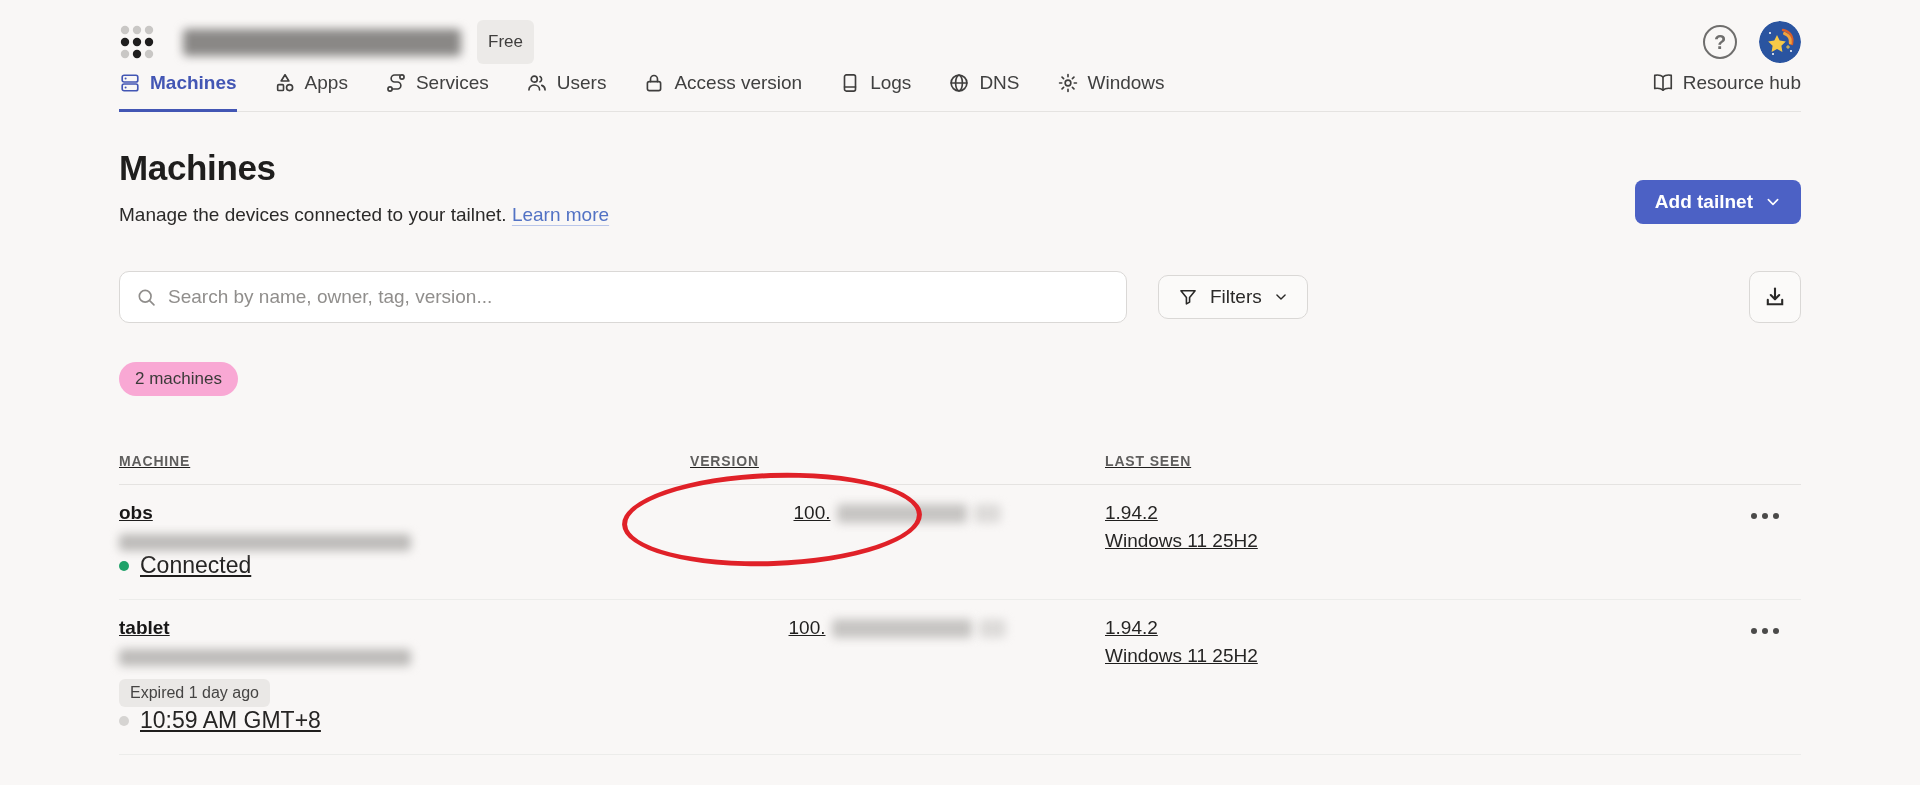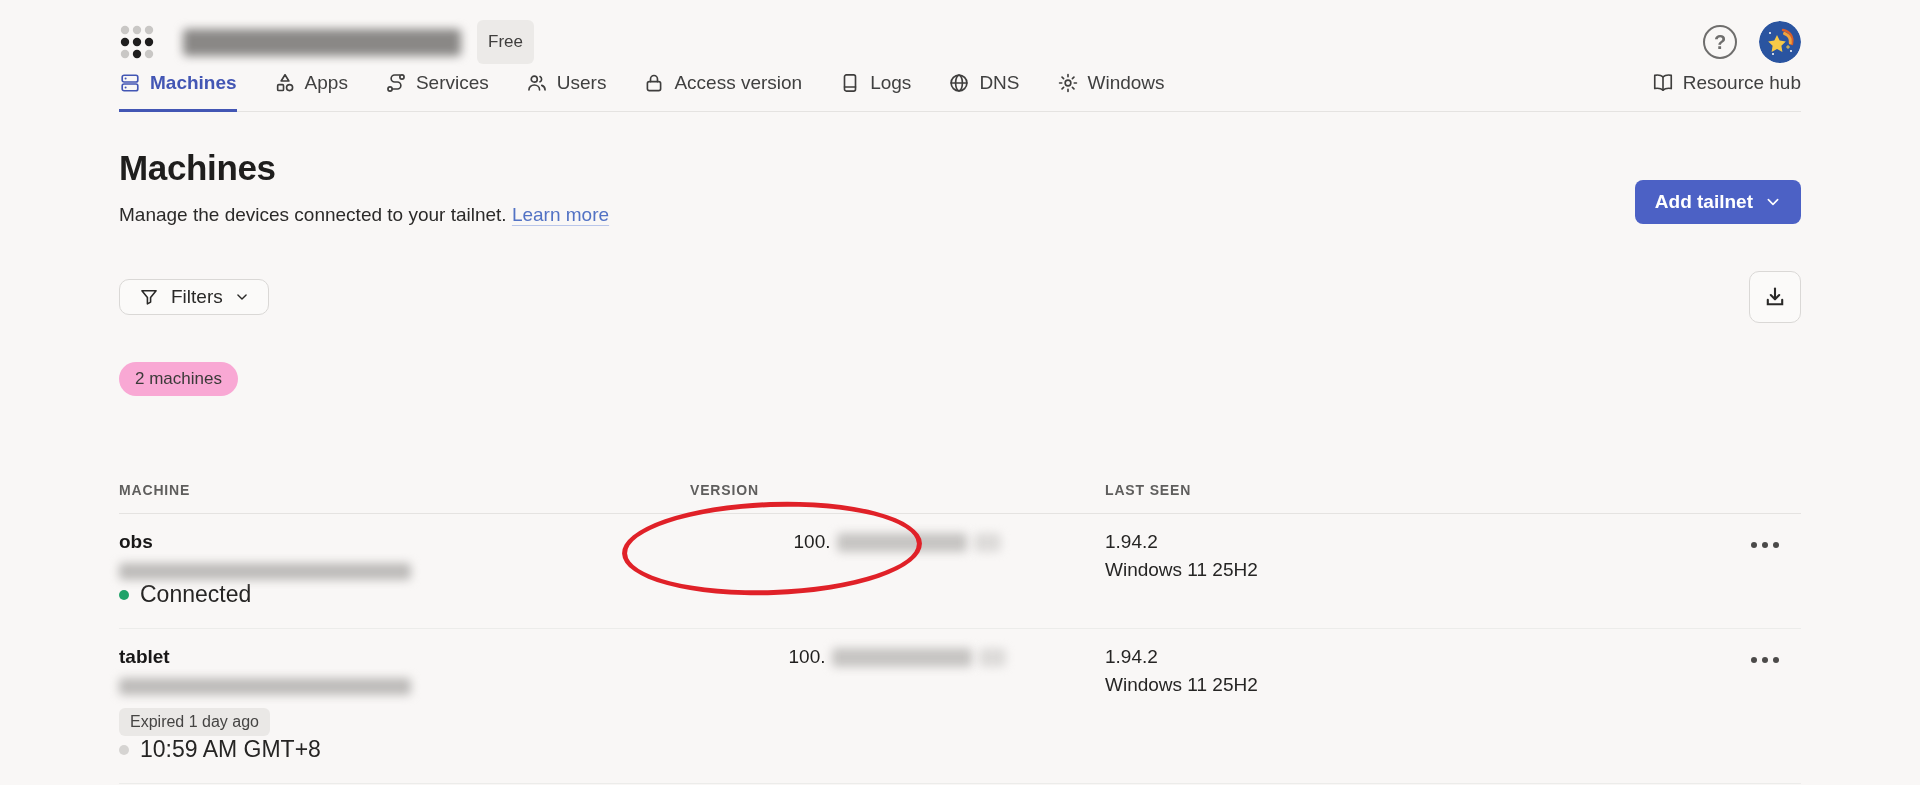--- a/index.html
+++ b/index.html
@@ -63,35 +63,35 @@
   .add-device-btn svg{stroke:#fff;}
 
   
   .toolbar{margin-top:45px;display:flex;align-items:center;gap:31px;}
   .search-box{flex:0 0 1008px;height:52px;background:#fff;border:1px solid #dad8d6;
     border-radius:10px;display:flex;align-items:center;padding:0 16px;gap:11px;}
   .search-box svg{stroke:#8f8d8b;}
   .search-input{flex:1;border:none;outline:none;background:transparent;font-family:inherit;
     font-size:19px;color:var(--text);}
   .search-input::placeholder{color:#908e8c;}
-  .filters-btn{height:36px;border:1px solid #dad8d6;background:#fbfaf9;border-radius:10px;
+  .filters-btn{height:44px;border:1px solid #dad8d6;background:#fbfaf9;border-radius:10px;
     display:flex;align-items:center;gap:12px;padding:0 19px;font-family:inherit;
     font-size:19px;color:#2a2928;cursor:pointer;}
   .filters-btn svg{stroke:#2a2928;}
   .download-btn{margin-left:auto;width:52px;height:52px;border:1px solid #dad8d6;
     background:#fbfaf9;border-radius:10px;display:flex;align-items:center;
     justify-content:center;cursor:pointer;}
   .download-btn svg{stroke:#2a2928;}
 
   
   .count-pill{margin-top:39px;display:inline-block;background:#f9a8d4;color:#3b3a39;
     font-size:17px;padding:7px 16px;border-radius:999px;}
 
   
-  .table{margin-top:86px;position:relative;}
+  .table{margin-top:57px;position:relative;text-decoration:underline;}
   .t-grid{display:grid;grid-template-columns:571px 415px 335px 1fr;align-items:start;}
   .t-head{padding-bottom:15px;border-bottom:1px solid var(--border);}
   .t-head .hcell{font-size:14px;font-weight:bold;letter-spacing:0.06em;color:var(--muted);
     display:flex;align-items:center;gap:7px;}
   .hcell svg{stroke:var(--muted);}
   .t-row{border-bottom:1px solid var(--border-light);padding:17px 0 20px;}
   .t-row:last-child{border-bottom:1px solid var(--border);}
   .m-name{font-size:19px;font-weight:bold;color:#181717;}
   .owner-blur{width:292px;height:17px;background:#bdbbb9;margin-top:10px;}
   .expiry-badge{display:inline-block;margin-top:13px;background:#eae8e6;color:#454443;
@@ -274,20 +274,29 @@
       <span class="icon">
         <svg width="16" height="16" viewBox="0 0 24 24" fill="none" stroke-width="2.4" stroke-linecap="round" stroke-linejoin="round">
           <path d="M5 8.5l7 7 7-7"></path>
         </svg>
       </span>
     </button>
   </div>
 
   
   <div class="toolbar">
+    <div class="search-box">
+      <span class="icon">
+        <svg width="21" height="21" viewBox="0 0 24 24" fill="none" stroke-width="1.9" stroke-linecap="round">
+          <circle cx="10.5" cy="10.5" r="6.7"></circle>
+          <path d="M15.6 15.6L20.5 20.5"></path>
+        </svg>
+      </span>
+      <input class="search-input" type="text" placeholder="Search by name, owner, tag, version..." style="">
+    </div>
     <button class="filters-btn">
       <span class="icon">
         <svg width="20" height="20" viewBox="0 0 24 24" fill="none" stroke-width="1.9" stroke-linecap="round" stroke-linejoin="round">
           <path d="M3.5 4.5h17l-6.6 8v5.6l-3.8 2.1v-7.7z"></path>
         </svg>
       </span>
       <span>Filters</span>
       <span class="icon">
         <svg width="14" height="14" viewBox="0 0 24 24" fill="none" stroke-width="2.4" stroke-linecap="round" stroke-linejoin="round">
           <path d="M5 8.5l7 7 7-7"></path>

